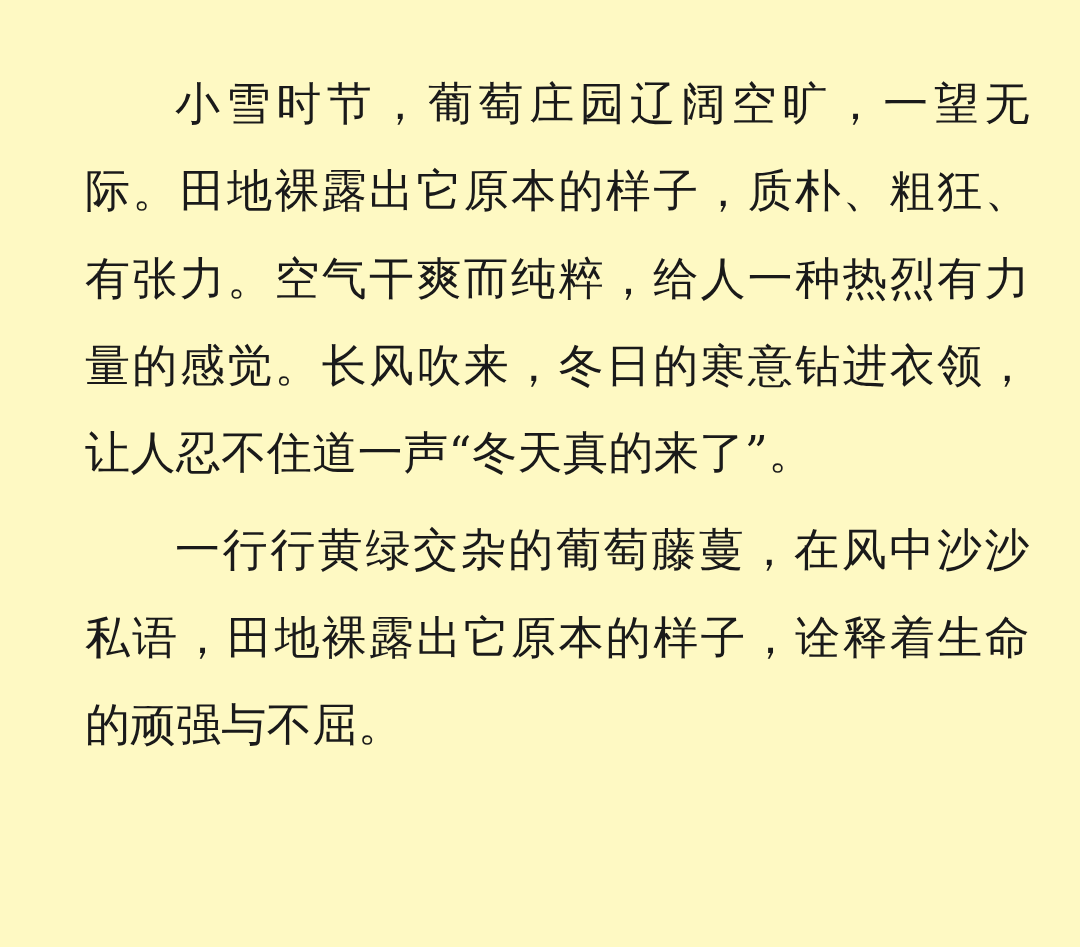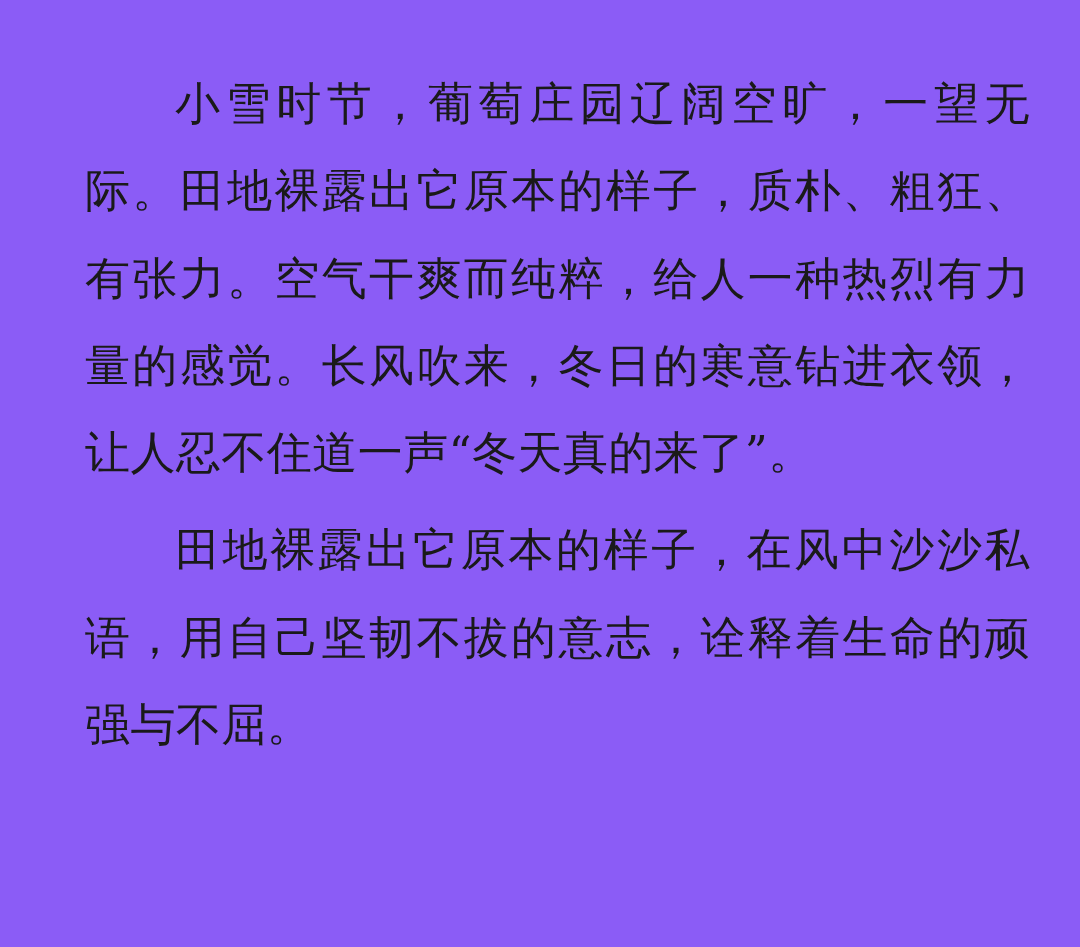--- a/index.html
+++ b/index.html
@@ -10,21 +10,21 @@
   body {
     width: 1080px;
     height: 947px;
     overflow: hidden;
     font-family: "DejaVu Serif", "Liberation Serif", serif;
   }
   .page {
     box-sizing: border-box;
     width: 1080px;
     height: 947px;
-    background: #8b5cf6;
+    background: #fef9c3;
     padding: 60px 50px 0 85px;
   }
   .para {
     margin: 0 0 10px 0;
     font-size: 45px;
     line-height: 1.94;
     color: #1a1a1a;
     text-align: justify;
     text-justify: inter-ideograph;
     letter-spacing: 0.01em;
@@ -33,14 +33,14 @@
   }
   .para + .para {
     margin-top: 6px;
   }
 </style>
 </head>
 <body>
 
 <div class="page">
   <p class="para">小雪时节，葡萄庄园辽阔空旷，一望无际。田地裸露出它原本的样子，质朴、粗狂、有张力。空气干爽而纯粹，给人一种热烈有力量的感觉。长风吹来，冬日的寒意钻进衣领，让人忍不住道一声“冬天真的来了”。</p>
-  <p class="para">田地裸露出它原本的样子，在风中沙沙私语，用自己坚韧不拔的意志，诠释着生命的顽强与不屈。</p>
+  <p class="para">一行行黄绿交杂的葡萄藤蔓，在风中沙沙私语，田地裸露出它原本的样子，诠释着生命的顽强与不屈。</p>
 </div>
 
 </body></html>

